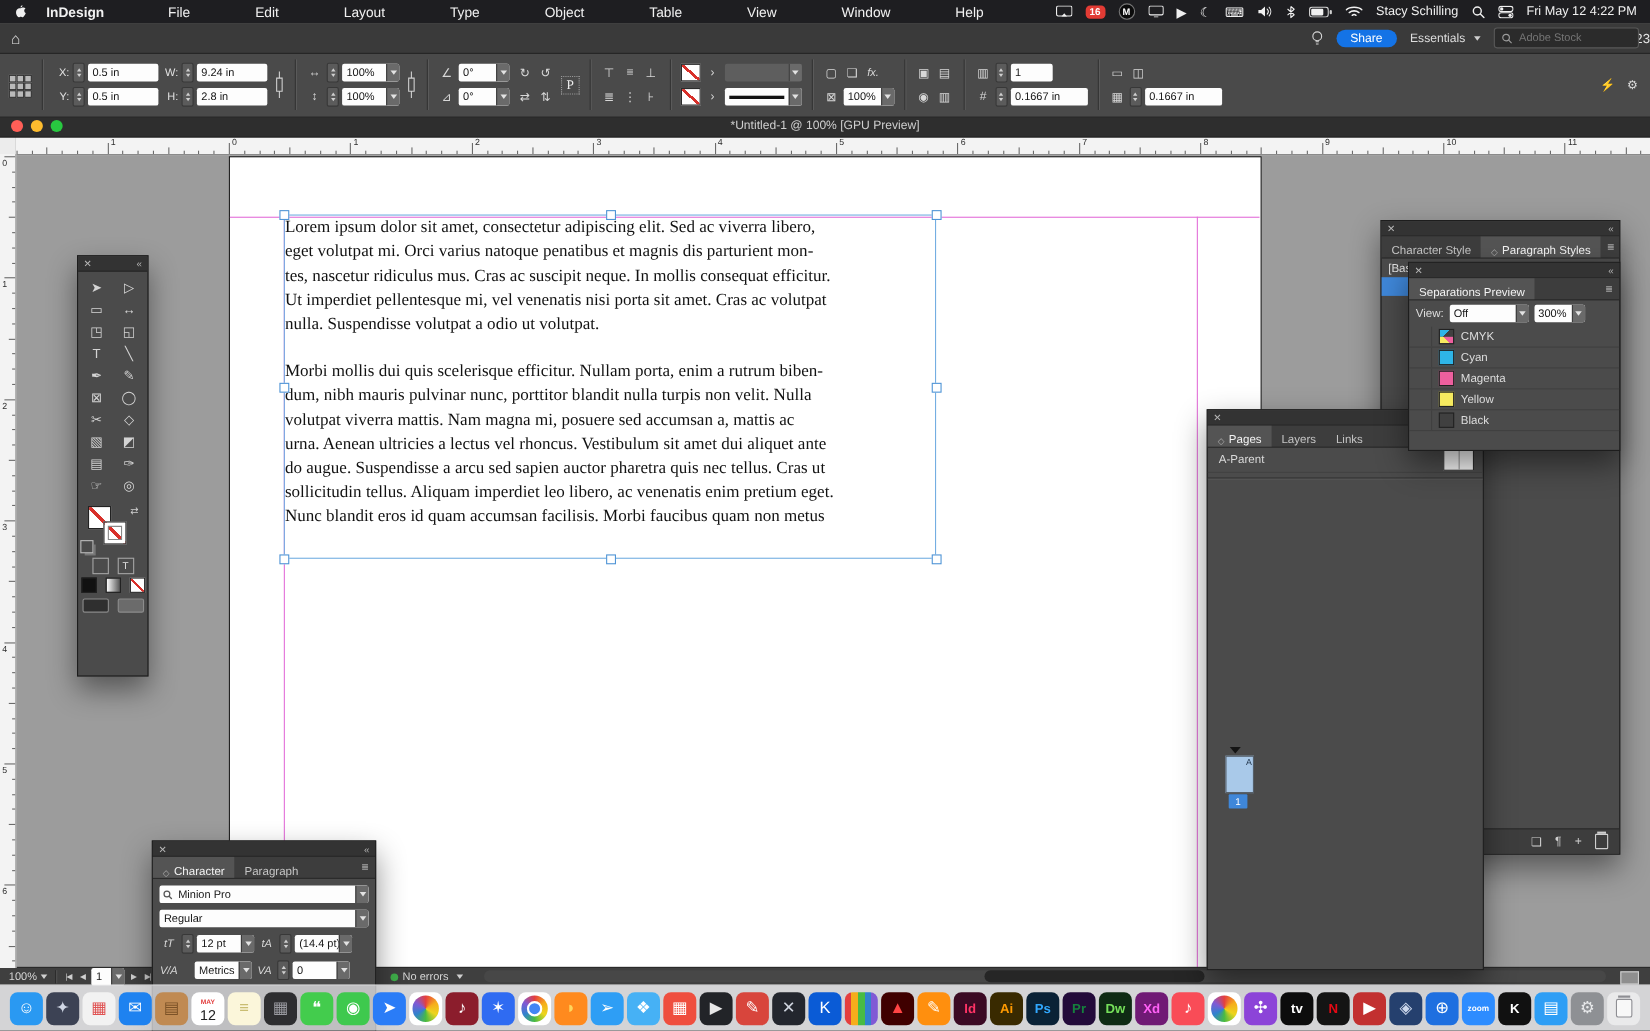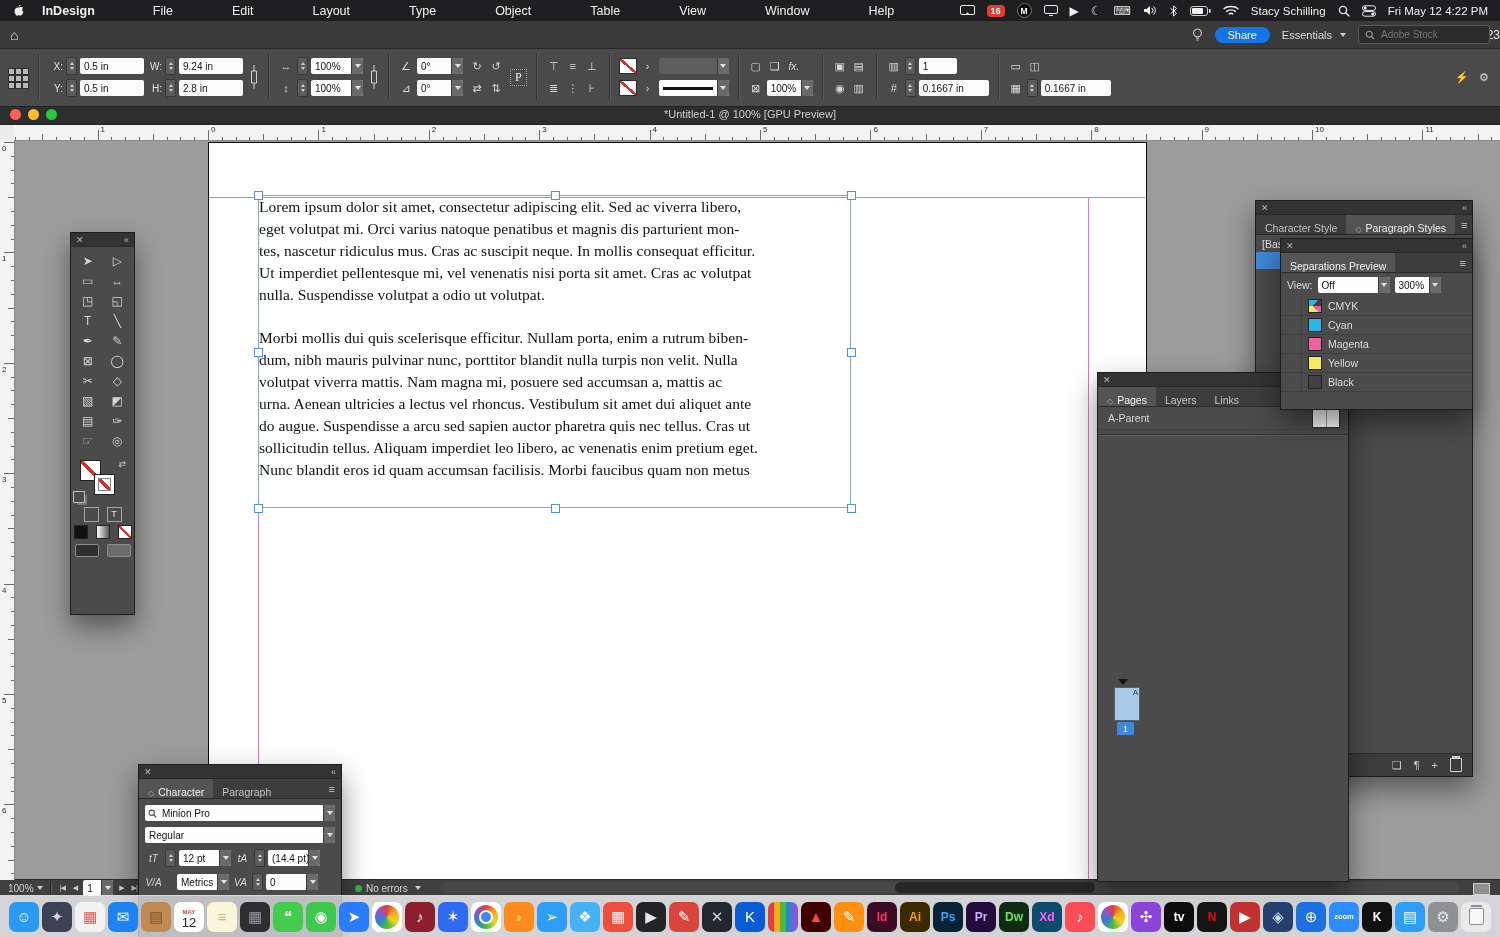--- a/index.html
+++ b/index.html
@@ -1125,26 +1125,26 @@
       <div class="dicon" style="background: rgb(59, 10, 35);">
         <span class="d-label" style="color: rgb(255, 51, 102);">Id</span>
       </div>
       <div class="dicon" style="background: rgb(57, 42, 0);">
         <span class="d-label" style="color: rgb(255, 154, 0);">Ai</span>
       </div>
       <div class="dicon" style="background: rgb(10, 34, 54);">
         <span class="d-label" style="color: rgb(49, 168, 255);">Ps</span>
       </div>
       <div class="dicon" style="background: rgb(35, 11, 58);">
-        <span class="d-label" style="color: #c4b5fd;">Pr</span>
+        <span class="d-label" style="color: #15803d;">Pr</span>
       </div>
       <div class="dicon" style="background: rgb(15, 43, 20);">
         <span class="d-label" style="color: rgb(117, 224, 90);">Dw</span>
       </div>
-      <div class="dicon" style="background: #0c4a6e;">
+      <div class="dicon" style="background: #701a75;">
         <span class="d-label" style="color: rgb(255, 97, 246);">Xd</span>
       </div>
       <div class="dicon" style="background: rgb(249, 76, 87);">
         <span class="d-glyph" style="color: rgb(255, 255, 255);">♪</span>
       </div>
       <div class="dicon pinwheel">
         <div class="pin"></div>
       </div>
       <div class="dicon" style="background: rgb(140, 68, 216);">
         <span class="d-glyph" style="color: rgb(255, 255, 255);">✣</span>

